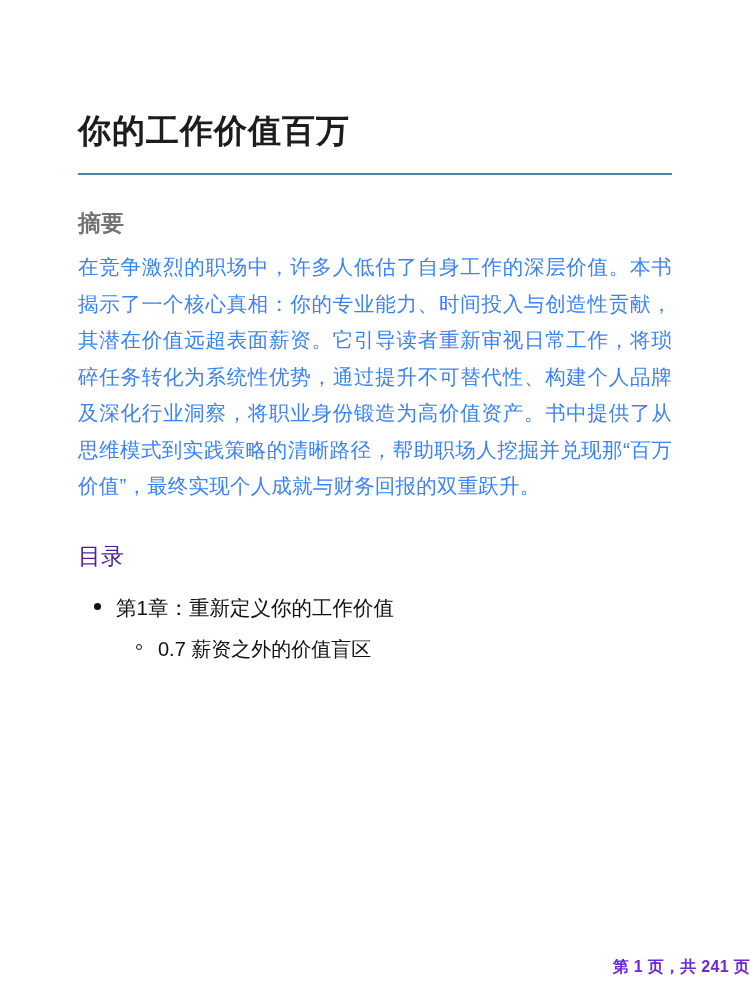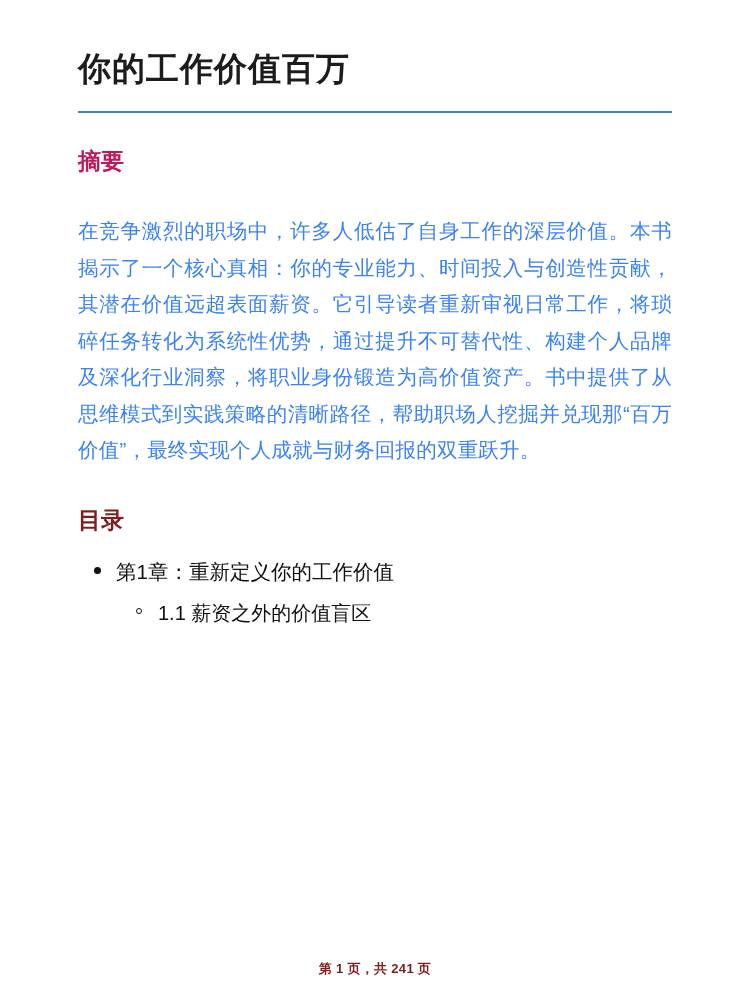--- a/index.html
+++ b/index.html
@@ -15,56 +15,56 @@
     position: relative;
     overflow: hidden;
   }
   .page {
     position: absolute;
     left: 0;
     top: 0;
     width: 750px;
     height: 1000px;
     box-sizing: border-box;
-    padding: 48px 78px 0 78px;
+    padding: 110px 78px 0 78px;
   }
   .doc-title {
     font-size: 33px;
     font-weight: bold;
     letter-spacing: 1px;
     color: #1c1c1c;
     margin: 0;
     padding: 0 0 22px 0;
     line-height: 1.25;
   }
   .title-rule {
     height: 2px;
     background: #3e89b5;
     width: 100%;
     margin: 0 0 34px 0;
   }
   .section-heading {
-    color: #be185d;
+    color: #737373;
     font-size: 23px;
     font-weight: bold;
-    margin: 0 0 36px 0;
+    margin: 0 0 10px 0;
     line-height: 1.3;
   }
   .abstract-text {
     font-size: 20.5px;
     line-height: 1.78;
     color: #3b82f6;
     text-align: justify;
     margin: 0 0 36px 0;
     letter-spacing: 0.2px;
   }
   .toc-heading {
-    color: #7f1d1d;
+    color: #4c1d95;
     font-size: 23px;
-    font-weight: bold;
+    font-weight: normal;
     margin: 0 0 20px 0;
   }
   ul.toc-level1 {
     list-style: none;
     margin: 0;
     padding: 0;
   }
   ul.toc-level1 > li.toc-chapter {
     position: relative;
     padding-left: 38px;
@@ -108,24 +108,24 @@
   .section-label {
     font-size: 20px;
     line-height: 1.55;
     color: #111111;
   }
   .page-footer {
     position: absolute;
     left: 0;
     bottom: 22px;
     width: 100%;
-    text-align: center;
-    font-size: 13px;
+    text-align: right;
+    font-size: 16px;
     font-weight: bold;
-    color: #7f1d1d;
+    color: #6d28d9;
     letter-spacing: 0.3px;
   }
 </style>
 </head>
 <body>
 
 <div class="page">
 
   <h1 class="doc-title">你的工作价值百万</h1>
   <div class="title-rule"></div>
@@ -135,21 +135,21 @@
 
   <h2 class="toc-heading">目录</h2>
 
   <ul class="toc-level1">
     <li class="toc-chapter">
       <span class="bullet-disc"></span>
       <div class="chapter-label">第1章：重新定义你的工作价值</div>
       <ul class="toc-level2">
         <li class="toc-section">
           <span class="bullet-circle"></span>
-          <div class="section-label">1.1 薪资之外的价值盲区</div>
+          <div class="section-label">0.7 薪资之外的价值盲区</div>
         </li>
       </ul>
     </li>
   </ul>
 
 </div>
 
 <div class="page-footer">第 1 页，共 241 页</div>
 
 </body></html>

